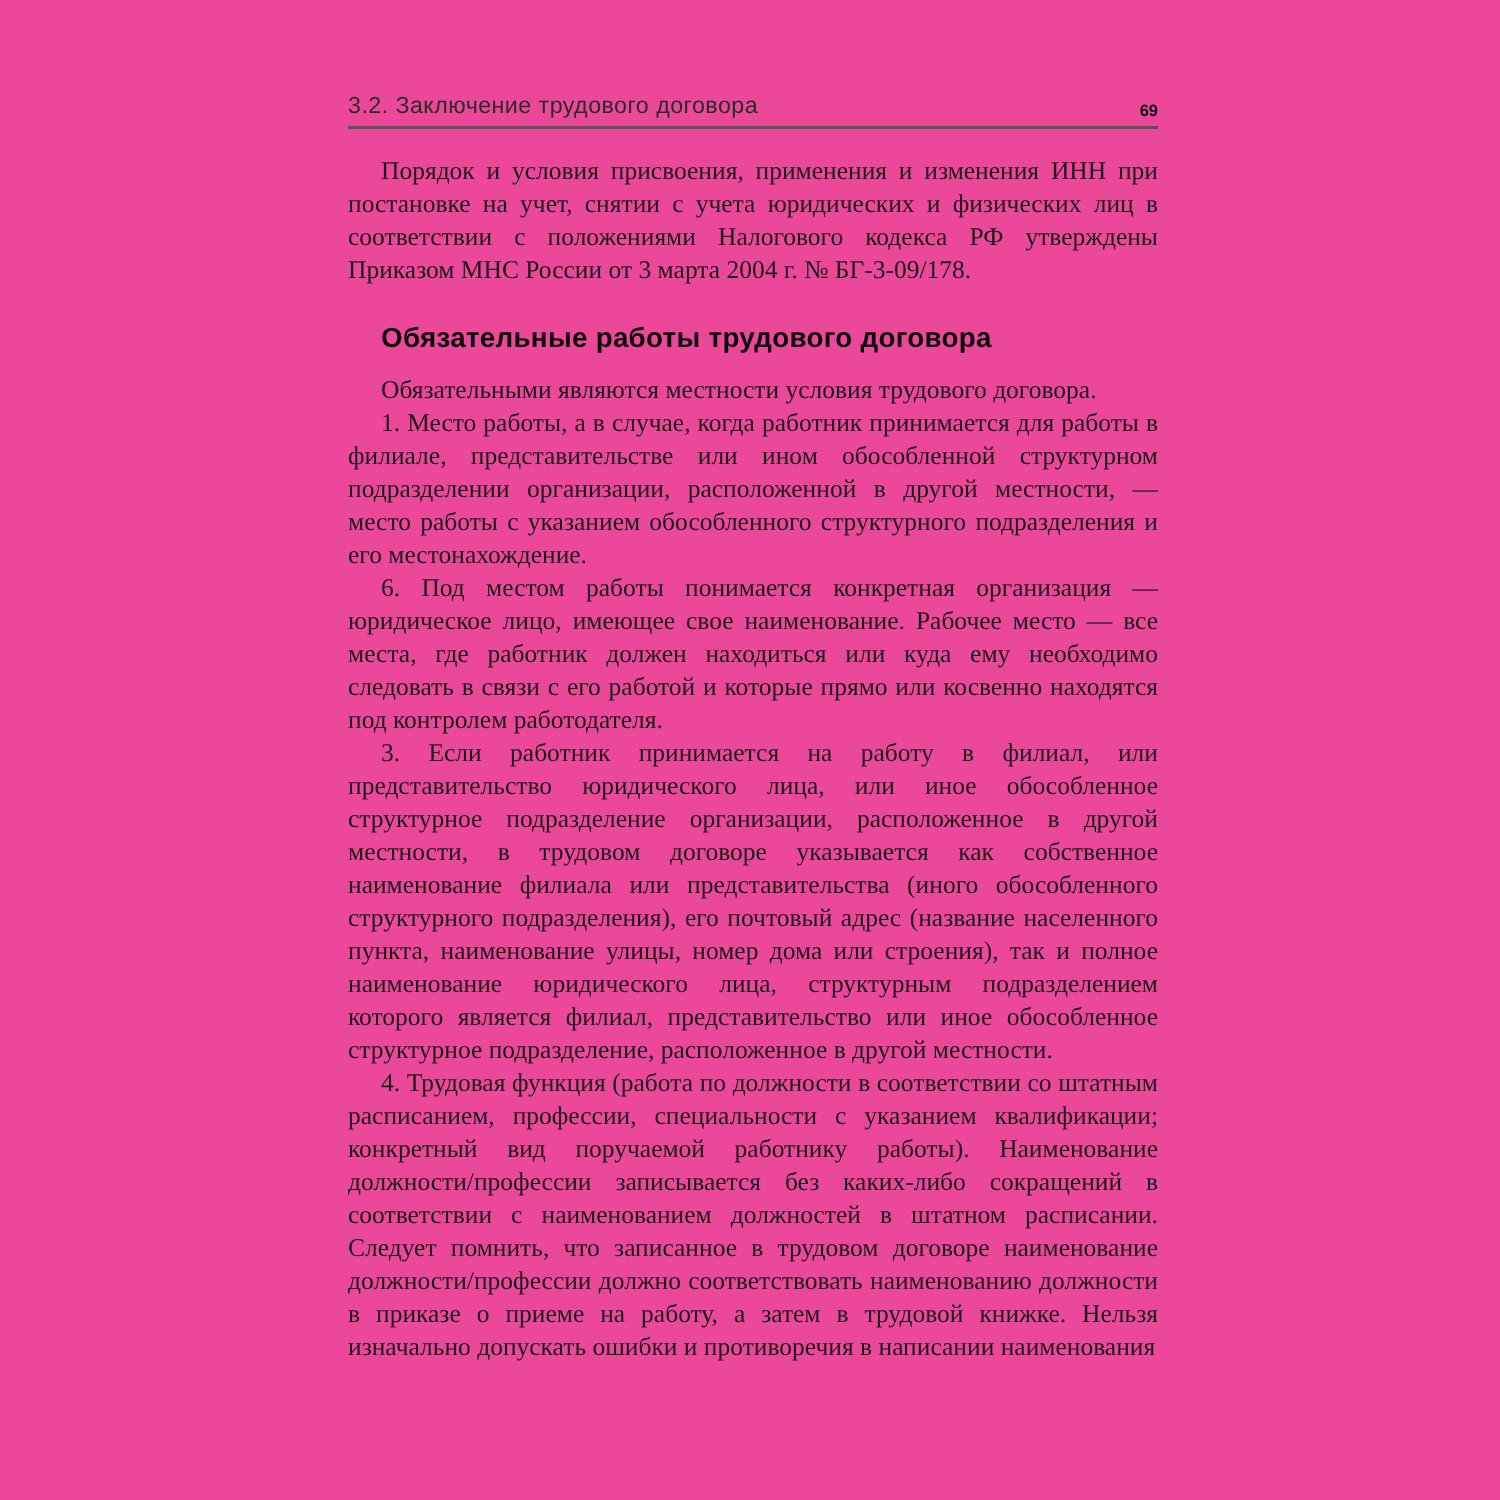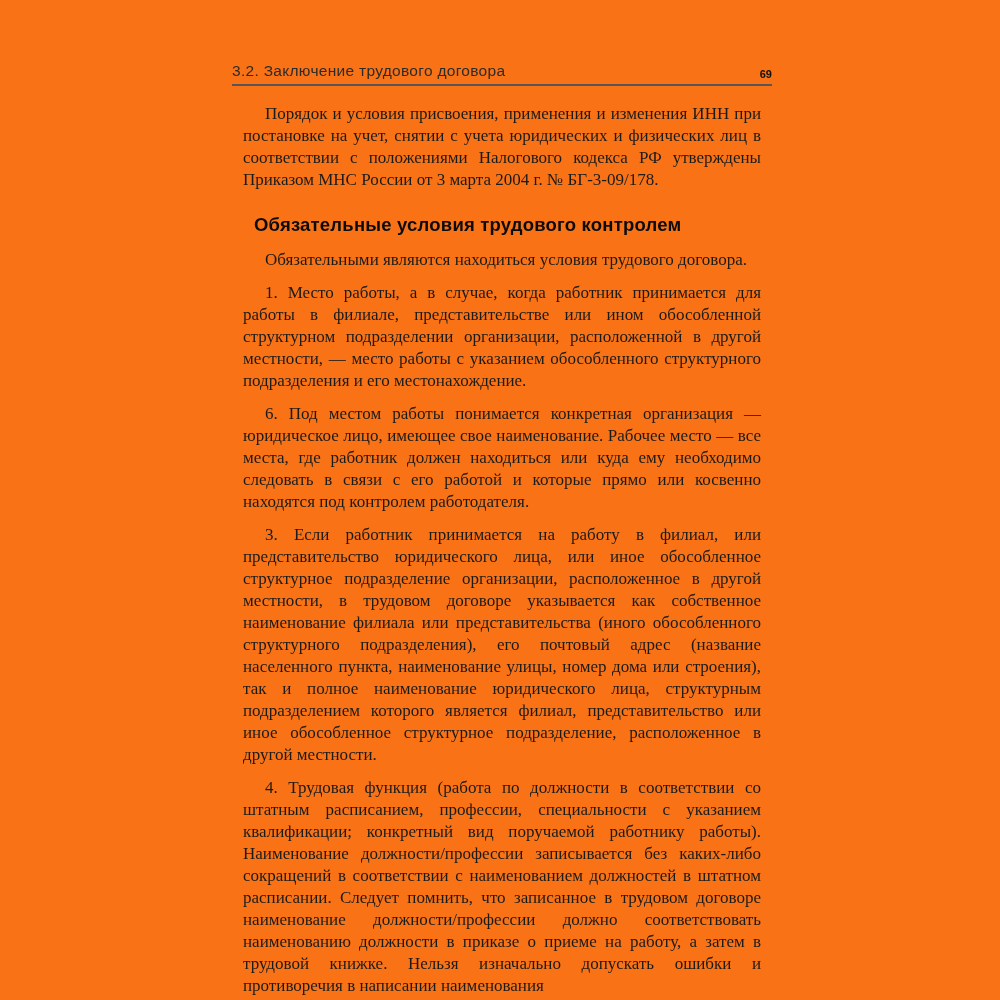--- a/index.html
+++ b/index.html
@@ -4,21 +4,21 @@
 <style>
   html, body {
     margin: 0;
     padding: 0;
     background: #ffffff;
   }
   .page {
     position: relative;
     width: 1000px;
     height: 1000px;
-    background: #f97316;
+    background: #ec4899;
     overflow: hidden;
   }
   .inner {
     position: absolute;
     left: 232px;
     top: 62px;
     width: 540px;
   }
   .running-head {
     display: flex;
@@ -44,21 +44,21 @@
   }
   .body-text {
     margin-top: 17px;
     font-family: "Liberation Serif", serif;
     font-size: 17px;
     line-height: 22px;
     color: #1b1b1b;
     text-align: justify;
   }
   .body-text p {
-    margin: 11px;
+    margin: 0;
     text-indent: 22px;
   }
   .section-heading {
     font-family: "Liberation Sans", sans-serif;
     font-size: 18.5px;
     font-weight: 700;
     color: #0c0c0c;
     letter-spacing: 0.2px;
     margin: 23px 0 13px 0;
     padding-left: 22px;
@@ -74,23 +74,23 @@
     <header class="running-head">
       <span class="rh-title">3.2. Заключение трудового договора</span>
       <span class="rh-page">69</span>
     </header>
 
     <hr class="head-rule">
 
     <main class="body-text">
       <p>Порядок и условия присвоения, применения и изменения ИНН при постановке на учет, снятии с учета юридических и физических лиц в соответствии с положениями Налогового кодекса РФ утверждены Приказом МНС России от 3 марта 2004 г. № БГ-3-09/178.</p>
 
-      <h2 class="section-heading">Обязательные условия трудового контролем</h2>
+      <h2 class="section-heading">Обязательные работы трудового договора</h2>
 
-      <p>Обязательными являются находиться условия трудового договора.</p>
+      <p>Обязательными являются местности условия трудового договора.</p>
       <p>1. Место работы, а в случае, когда работник принимается для работы в филиале, представительстве или ином обособленной структурном подразделении организации, расположенной в другой местности, — место работы с указанием обособленного структурного подразделения и его местонахождение.</p>
       <p>6. Под местом работы понимается конкретная организация — юридическое лицо, имеющее свое наименование. Рабочее место — все места, где работник должен находиться или куда ему необходимо следовать в связи с его работой и которые прямо или косвенно находятся под контролем работодателя.</p>
       <p>3. Если работник принимается на работу в филиал, или представительство юридического лица, или иное обособленное структурное подразделение организации, расположенное в другой местности, в трудовом договоре указывается как собственное наименование филиала или представительства (иного обособленного структурного подразделения), его почтовый адрес (название населенного пункта, наименование улицы, номер дома или строения), так и полное наименование юридического лица, структурным подразделением которого является филиал, представительство или иное обособленное структурное подразделение, расположенное в другой местности.</p>
       <p>4. Трудовая функция (работа по должности в соответствии со штатным расписанием, профессии, специальности с указанием квалификации; конкретный вид поручаемой работнику работы). Наименование должности/профессии записывается без каких-либо сокращений в соответствии с наименованием должностей в штатном расписании. Следует помнить, что записанное в трудовом договоре наименование должности/профессии должно соответствовать наименованию должности в приказе о приеме на работу, а затем в трудовой книжке. Нельзя изначально допускать ошибки и противоречия в написании наименования</p>
     </main>
 
   </div>
 </div>
 
 </body></html>

